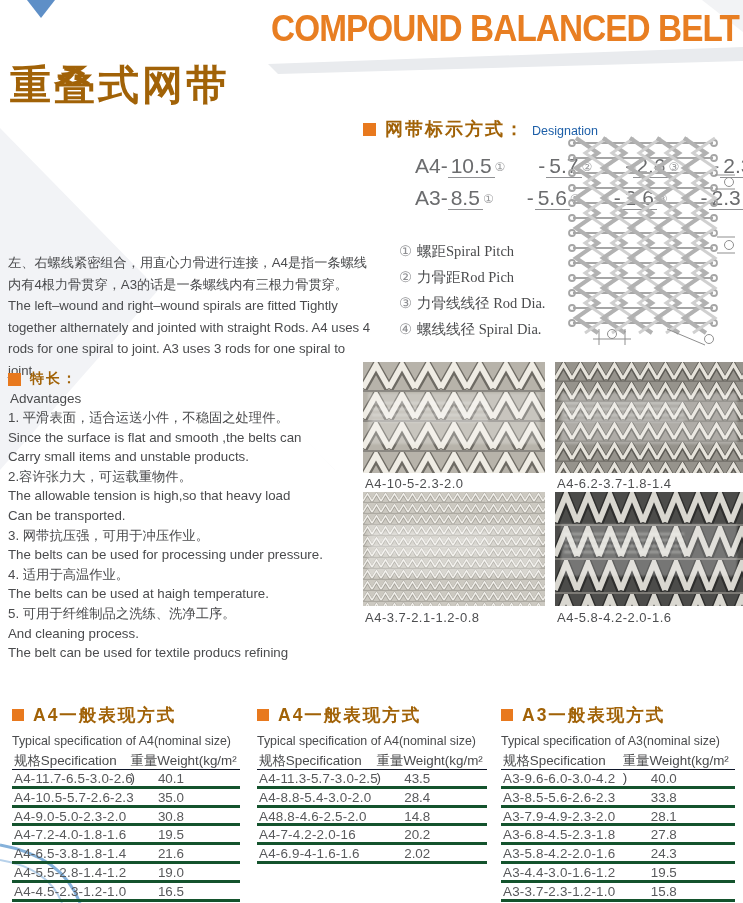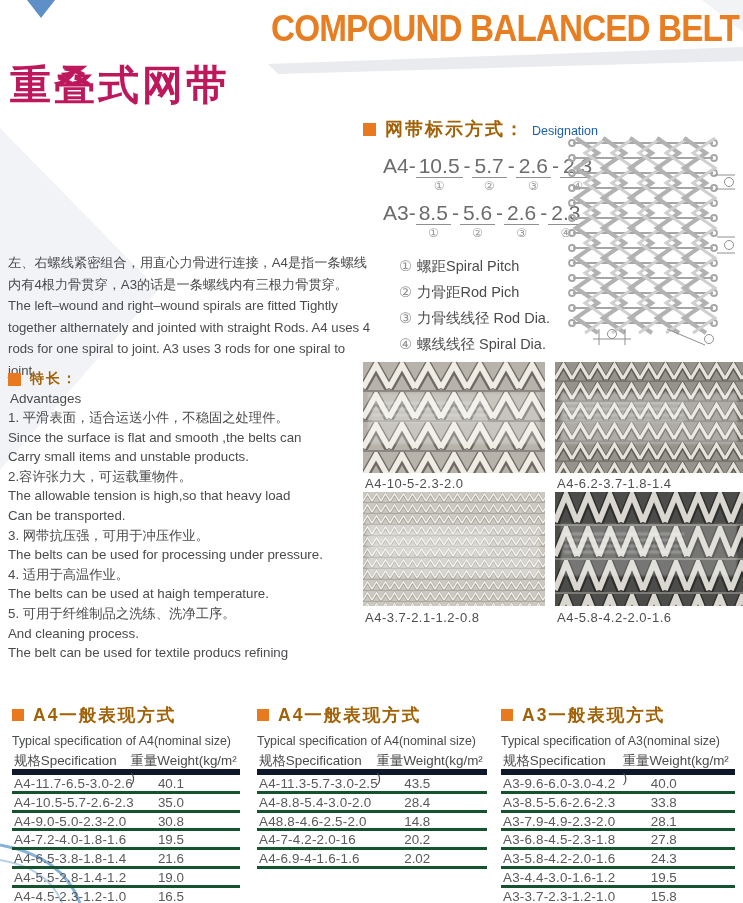--- a/index.html
+++ b/index.html
@@ -11,38 +11,38 @@
   .content{position:absolute;left:0;top:0;width:743px;height:903px;}
 
   
   .blue-tri{position:absolute;left:27px;top:0;width:0;height:0;
     border-left:14px solid transparent;border-right:14px solid transparent;
     border-top:18px solid #5e8fc7;}
   .headline{position:absolute;top:8px;right:4px;font-size:37px;font-weight:bold;
     color:#e87e22;letter-spacing:-1px;transform:scaleX(.9);transform-origin:100% 50%;
     white-space:nowrap;}
   .page-title{position:absolute;left:10px;top:58px;font-size:41px;font-weight:bold;
-    color:#be185d;letter-spacing:3px;white-space:nowrap;}
+    color:#a16207;letter-spacing:3px;white-space:nowrap;}
 
   
   .sec-head{display:flex;align-items:center;}
   .sq{display:inline-block;width:13px;height:13px;background:#e8791e;margin-right:9px;flex:0 0 auto;}
   .sec-zh{font-size:18px;font-weight:bold;color:#a16207;letter-spacing:2px;}
   .sec-en{font-size:12.5px;color:#1d5fa8;margin-left:7px;margin-top:3px;}
 
   
   .designation{position:absolute;left:363px;top:117px;width:375px;}
   .codes{margin:14px 0 0 20px;}
   .code-line{display:flex;align-items:flex-start;margin-bottom:9px;color:#6b6c6e;}
-  .code-prefix,.code-hyphen{font-size:21px;line-height:22px;}
+  .code-prefix,.code-hyphen{font-size:21px;line-height:22px;margin-left:32px;}
   .code-hyphen{padding:0 1px;}
-  .code-seg{display:inline-flex;flex-direction:column;align-items:center;}
+  .code-seg{display:inline-flex;flex-direction:row;align-items:center;}
   .code-seg-num{font-size:21px;line-height:22px;padding:0 3px;border-bottom:1px solid #8f9093;}
   .code-seg-circ{font-size:12px;line-height:14px;color:#9a9b9d;margin-top:1px;}
-  .legend{margin:13px 0 0 36px;padding:0;list-style:none;}
+  .legend{margin:28px 0 0 36px;padding:0;list-style:none;font-family:Liberation Serif, serif;}
   .legend li{font-size:14.5px;line-height:26px;color:#4a4b4d;}
   .legend .circ{color:#8f9093;margin-right:5px;}
 
   
   .intro{position:absolute;left:8px;top:252px;width:364px;font-size:13.2px;line-height:21.5px;color:#4a4b4d;}
   .intro p{margin:0;}
   .adv{position:absolute;left:8px;top:370px;width:368px;}
   .adv-en{font-size:13.5px;color:#4a4b4d;margin:3px 0 2px 2px;}
   .adv-lines p{margin:0;font-size:13.3px;line-height:19.6px;color:#4a4b4d;}
 
@@ -61,21 +61,21 @@
 
   
   .spec-table{position:absolute;top:703px;}
   .t1{left:12px;width:228px;}
   .t2{left:257px;width:230px;}
   .t3{left:501px;width:234px;}
   .spec-table .sec-head{margin-bottom:7px;}
   .spec-table .sec-zh{font-size:17.5px;}
   .t-sub{font-size:12.4px;color:#4a4b4d;margin:0 0 4px 0;}
   .t-headrow{position:relative;font-size:13.4px;color:#4a4b4d;height:17px;
-    border-bottom:6px solid #0f172a;}
+    border-bottom:1px solid #0f172a;}
   .t-headrow .h-spec{position:absolute;left:2px;top:0;}
   .t-headrow .h-weight{position:absolute;left:52%;top:0;}
   .t-row{position:relative;height:15.8px;border-bottom:3px solid #14532d;
     font-size:13.4px;color:#58595b;}
   .t-row .c-spec{position:absolute;left:2px;top:1px;letter-spacing:.2px;}
   .t-row .c-weight{position:absolute;left:64%;top:1px;}
   .t1 .t-rows::after{content:"";display:block;height:13px;border-bottom:1px solid #c9cacc;}
 </style>
 </head>
 <body>

